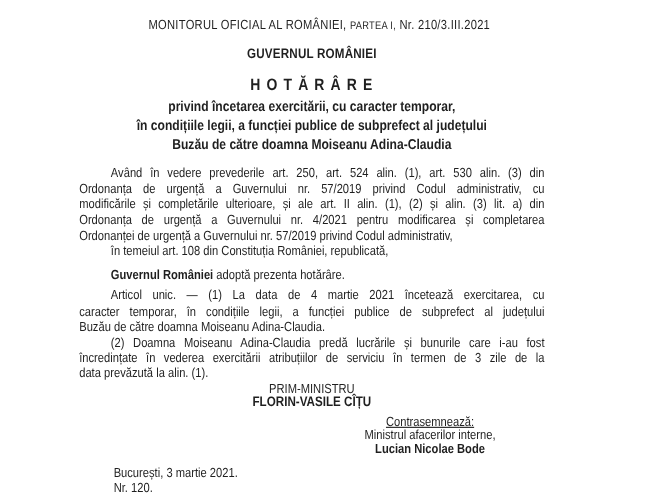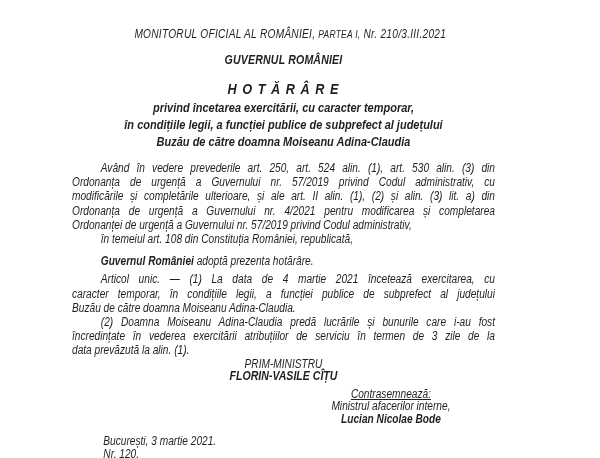--- a/index.html
+++ b/index.html
@@ -2,21 +2,21 @@
 <html><head>
 <meta charset="utf-8">
 <style>
   html, body { margin: 0; padding: 0; overflow: hidden; }
   body {
     width: 600px; height: 458px;
     background: #ffffff;
     color: #1f1f1f;
     font-family: "Liberation Sans", sans-serif;
   }
-  .page { width: 524px; height: 458px; padding-top: 27px; box-sizing: border-box; font-style: italic; }
+  .page { width: 524px; height: 458px; padding-top: 15px; box-sizing: border-box; }
   
   .scalewrap {
     width: 500px;
     margin-left: 72px;
     transform: scaleX(0.846);
     transform-origin: 0 0;
   }
   .bold { font-weight: bold; }
   .underline { text-decoration: underline; }
 

